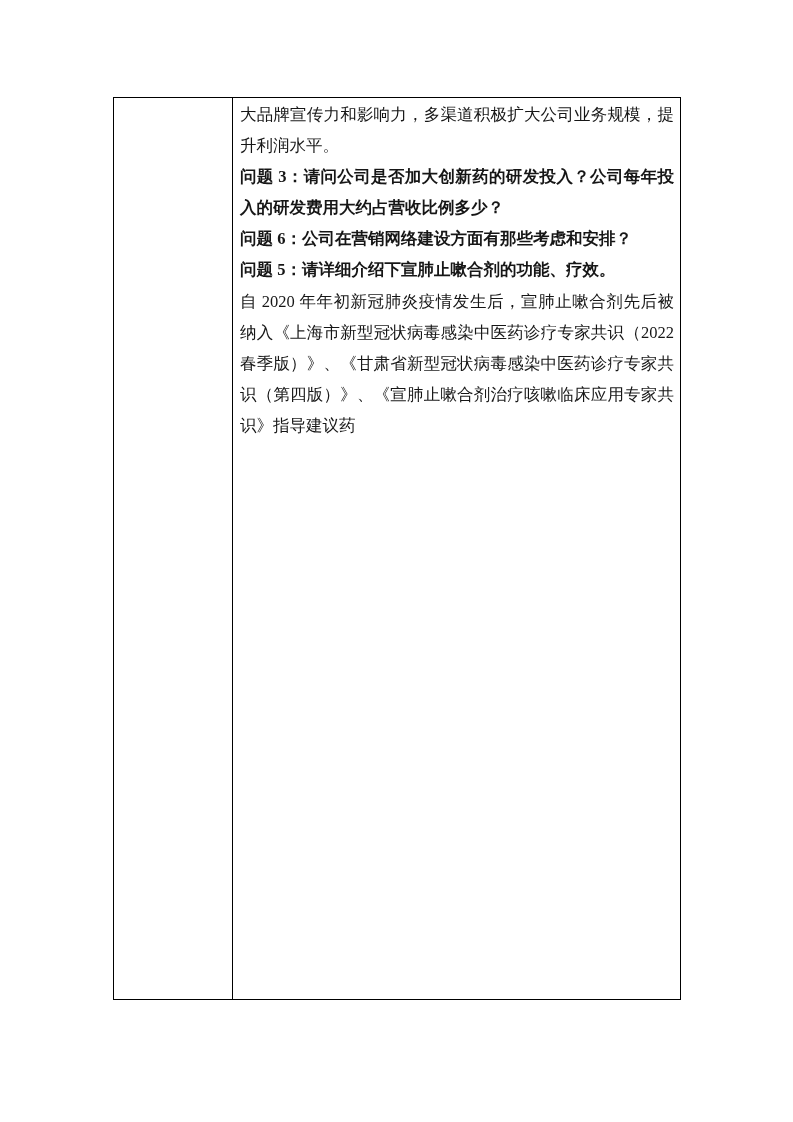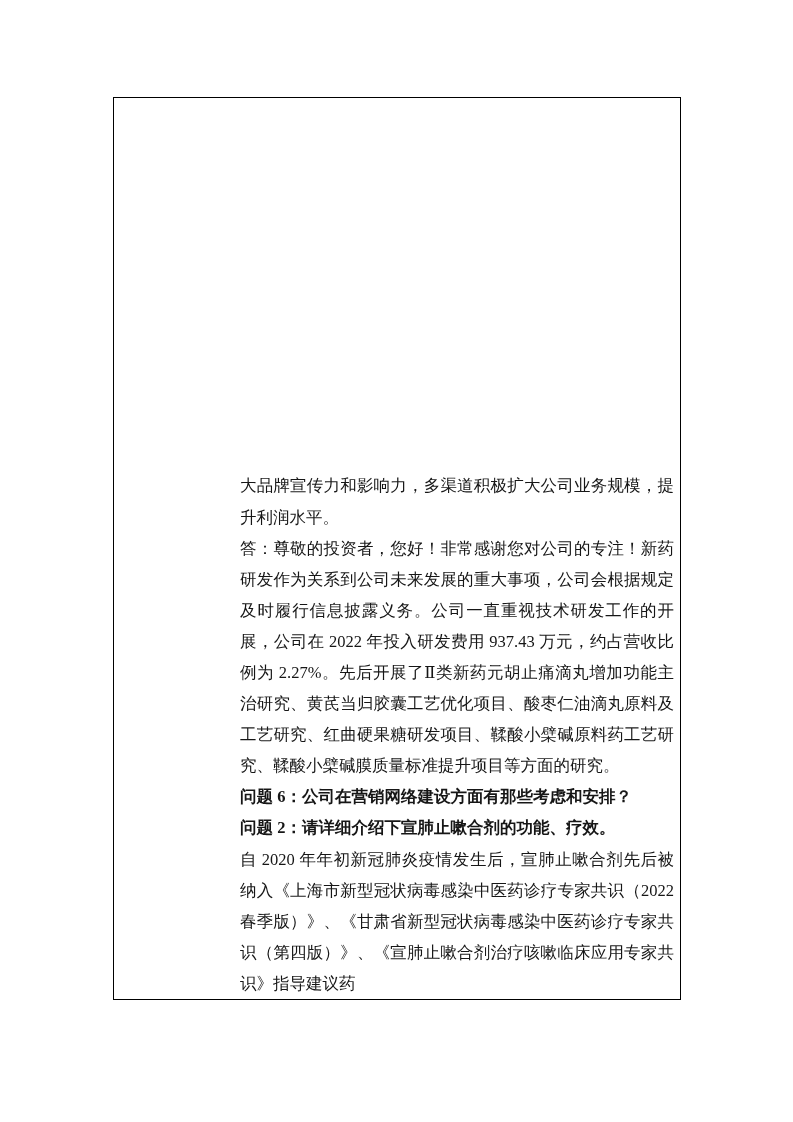--- a/index.html
+++ b/index.html
@@ -19,21 +19,20 @@
     position: absolute;
     left: 113px;
     top: 97px;
     width: 568px;
     height: 903px;
     border: 1.5px solid #000000;
     box-sizing: border-box;
     display: flex;
     background: #ffffff;
     overflow: hidden;
-    align-items: flex-end;
   }
   .left-cell {
     flex: none;
     width: 119px;
     border-right: 1.5px solid #000000;
     box-sizing: border-box;
   }
   .content-cell {
     flex: 1;
     box-sizing: border-box;
@@ -53,19 +52,19 @@
   }
 </style>
 </head>
 <body>
 
 <div class="page">
   <div class="qa-table">
     <div class="left-cell"></div>
     <div class="content-cell">
         <p class="">大品牌宣传力和影响力，多渠道积极扩大公司业务规模，提升利润水平。</p>
-        <p class="">答：尊敬的投资者，您好！非常感谢您对公司的专注！新药研发作为关系到公司未来发展的重大事项，公司会根据规定及时履行信息披露义务。公司一直重视技术研发工作的开展，公司在 2022 年投入研发费用 937.43 万元，约占营收比例为 2.27%。先后开展了Ⅱ类新药元胡止痛滴丸增加功能主治研究、黄芪当归胶囊工艺优化项目、酸枣仁油滴丸原料及工艺研究、红曲硬果糖研发项目、鞣酸小檗碱原料药工艺研究、鞣酸小檗碱膜质量标准提升项目等方面的研究。</p>
+        <p class="bold">问题 3：请问公司是否加大创新药的研发投入？公司每年投入的研发费用大约占营收比例多少？</p>
         <p class="bold">问题 6：公司在营销网络建设方面有那些考虑和安排？</p>
-        <p class="bold">问题 2：请详细介绍下宣肺止嗽合剂的功能、疗效。</p>
+        <p class="bold">问题 5：请详细介绍下宣肺止嗽合剂的功能、疗效。</p>
         <p class="">自 2020 年年初新冠肺炎疫情发生后，宣肺止嗽合剂先后被纳入《上海市新型冠状病毒感染中医药诊疗专家共识（2022 春季版）》、《甘肃省新型冠状病毒感染中医药诊疗专家共识（第四版）》、《宣肺止嗽合剂治疗咳嗽临床应用专家共识》指导建议药</p>
       </div>
   </div>
 </div>
 
 </body></html>

